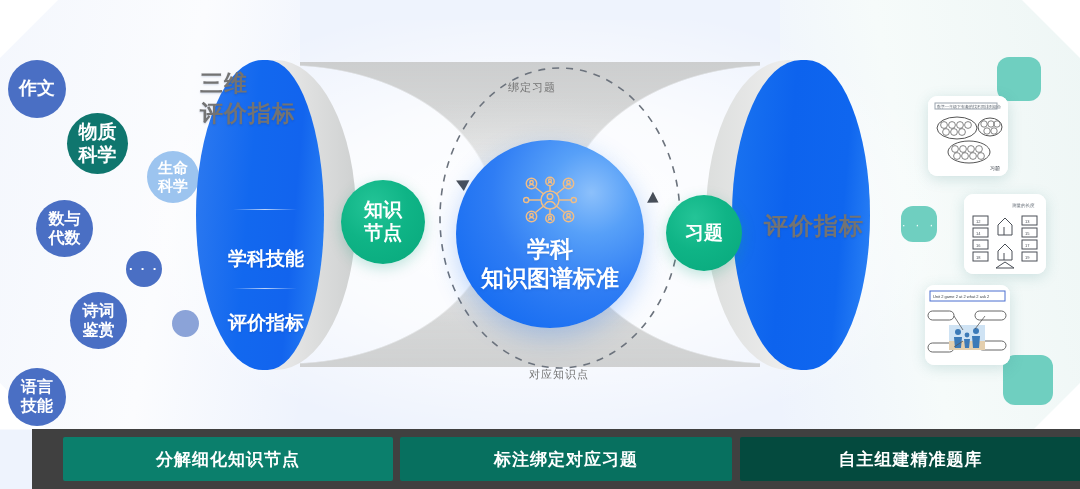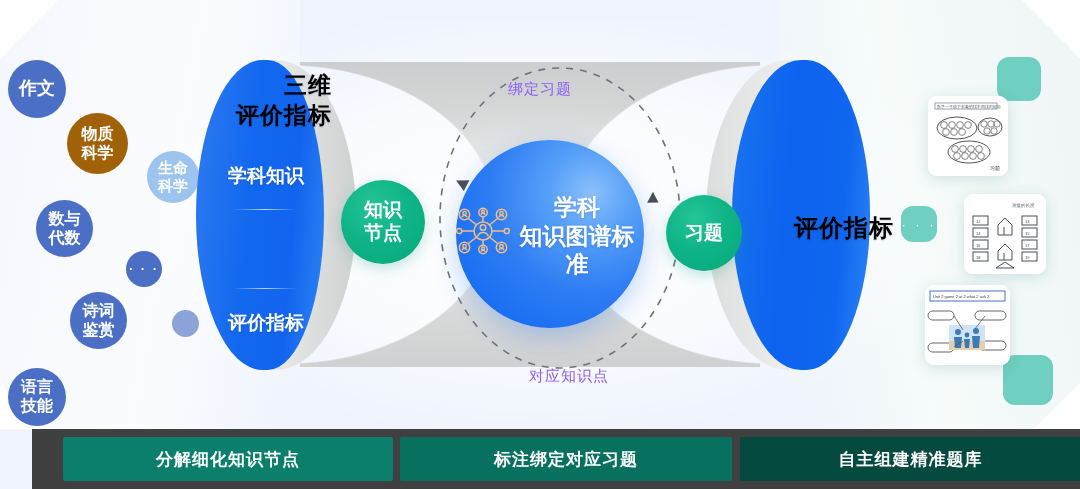--- a/index.html
+++ b/index.html
@@ -82,52 +82,53 @@
     border-radius:52% 44% 44% 52% / 50%;
     box-shadow:0 0 0 0 rgba(0,0,0,0);
   }
   #drum-right{left:706px;width:164px;}
   #drum-right .front-band{
     left:16%;width:84%;
     background:linear-gradient(95deg,#1a74f0 0%,#0d63ee 40%,#0f66ef 75%,#2f86f6 100%);
     border-radius:50% 46% 46% 50% / 50%;
   }
   .drum-label{
-    position:absolute;z-index:6;color:#000000;font-weight:bold;text-align:right;
+    position:absolute;z-index:6;color:#737373;font-weight:bold;text-align:left;
     letter-spacing:1px;text-shadow:0 1px 2px rgba(0,40,110,.18);
     line-height:1.32;
+    font-family:Liberation Mono, monospace;
   }
 
   #label-3d{left:200px;top:70px;width:132px;font-size:23px;}
   .metric{position:absolute;left:196px;width:140px;text-align:center;color:#fff;
           font-weight:bold;font-size:19px;z-index:6;text-shadow:0 1px 2px rgba(0,40,110,.18);}
   #metric-0{top:163px;}
   #metric-1{top:246px;}
   #metric-2{top:310px;}
   .metric-div{position:absolute;left:233px;width:64px;height:1px;z-index:6;
               background:linear-gradient(90deg,rgba(255,255,255,0),rgba(255,255,255,.72),rgba(255,255,255,0));}
   #div-0{top:209px;}
   #div-1{top:288px;}
 
   #label-bank{left:764px;top:212px;width:130px;font-size:24px;}
 
   
   .orbit{position:absolute;left:437px;top:63px;width:246px;height:310px;pointer-events:none;}
   .orbit-label{
-    position:absolute;color:#8b5cf6;font-size:15px;letter-spacing:1px;white-space:nowrap;z-index:7;
+    position:absolute;color:#737373;font-size:11px;letter-spacing:1px;white-space:nowrap;z-index:7;
   }
   #orbit-top{left:508px;top:80px;}
   #orbit-bottom{left:529px;top:367px;}
 
   
   .sphere{
     position:absolute;left:456px;top:140px;width:188px;height:188px;border-radius:50%;
     background:radial-gradient(circle at 72% 28%, #8cc0fb 0%, #57a0f8 22%, #2f7df4 52%, #1a6ff2 78%, #1866f0 100%);
     box-shadow:0 8px 26px rgba(26,110,240,.28);
-    display:flex;flex-direction:row;align-items:center;justify-content:center;
+    display:flex;flex-direction:column;align-items:center;justify-content:center;
     z-index:5;
   }
   .sphere-title{
     color:#fff;font-weight:bold;font-size:23px;line-height:1.26;text-align:center;
     text-shadow:0 1px 3px rgba(10,60,150,.22);margin-top:4px;
   }
   .sphere-icon{margin-bottom:2px;}
 
   
   .green-node{
@@ -179,36 +180,36 @@
   <div class="corner corner-tl"></div>
   <div class="corner corner-tr"></div>
   <div class="corner corner-bl"></div>
   <div class="corner corner-br"></div>
 
   <div class="diabolo"></div>
   <div class="diabolo-shade"></div>
 
   <div id="left-bubbles">
       <div class="bubble" style="left: 8px; top: 60px; width: 58px; height: 58px; background: rgb(74, 111, 196); font-size: 18px;">作文</div>
-      <div class="bubble" style="left: 67px; top: 113px; width: 61px; height: 61px; background: #a16207; font-size: 16px;">物质<br>科学</div>
+      <div class="bubble" style="left: 67px; top: 113px; width: 61px; height: 61px; background: #0f766e; font-size: 19px;">物质<br>科学</div>
       <div class="bubble" style="left: 147px; top: 151px; width: 52px; height: 52px; background: rgb(156, 196, 239); font-size: 15px;">生命<br>科学</div>
       <div class="bubble" style="left: 36px; top: 200px; width: 57px; height: 57px; background: rgb(74, 111, 196); font-size: 16px;">数与<br>代数</div>
       <div class="bubble dots-bubble" style="left: 126px; top: 251px; width: 36px; height: 36px; background: rgb(74, 111, 196); font-size: 13px;">· · ·</div>
       <div class="bubble" style="left: 70px; top: 292px; width: 57px; height: 57px; background: rgb(74, 111, 196); font-size: 16px;">诗词<br>鉴赏</div>
       <div class="bubble" style="left: 172px; top: 310px; width: 27px; height: 27px; background: rgb(139, 163, 216); font-size: 12px;"></div>
       <div class="bubble" style="left: 8px; top: 368px; width: 58px; height: 58px; background: rgb(74, 111, 196); font-size: 16px;">语言<br>技能</div>
     </div>
 
   <div class="drum" id="drum-left">
     <div class="back-ellipse"></div>
     <div class="front-band"></div>
   </div>
   <div class="drum-label" id="label-3d">三维<br>评价指标</div>
-  <div class="metric" id="metric-0">学科知识</div>
   <div class="metric-div" id="div-0"></div>
+  <div class="metric" id="metric-1">学科技能</div>
   <div class="metric-div" id="div-1"></div>
   <div class="metric" id="metric-2">评价指标</div>
 
   <svg class="orbit" viewBox="0 0 246 310">
     <ellipse cx="123" cy="155" rx="120" ry="150" fill="none" stroke="#6c737d" stroke-width="1.6" stroke-dasharray="7 7"></ellipse>
     <polygon points="-2,0 11,3 3,12" transform="translate(21,117) rotate(-14)" fill="#4a4f57"></polygon>
     <polygon points="0,12 11,9 3,0" transform="translate(213,128) rotate(14)" fill="#4a4f57"></polygon>
   </svg>
   <div class="orbit-label" id="orbit-top">绑定习题</div>
   <div class="orbit-label" id="orbit-bottom">对应知识点</div>

